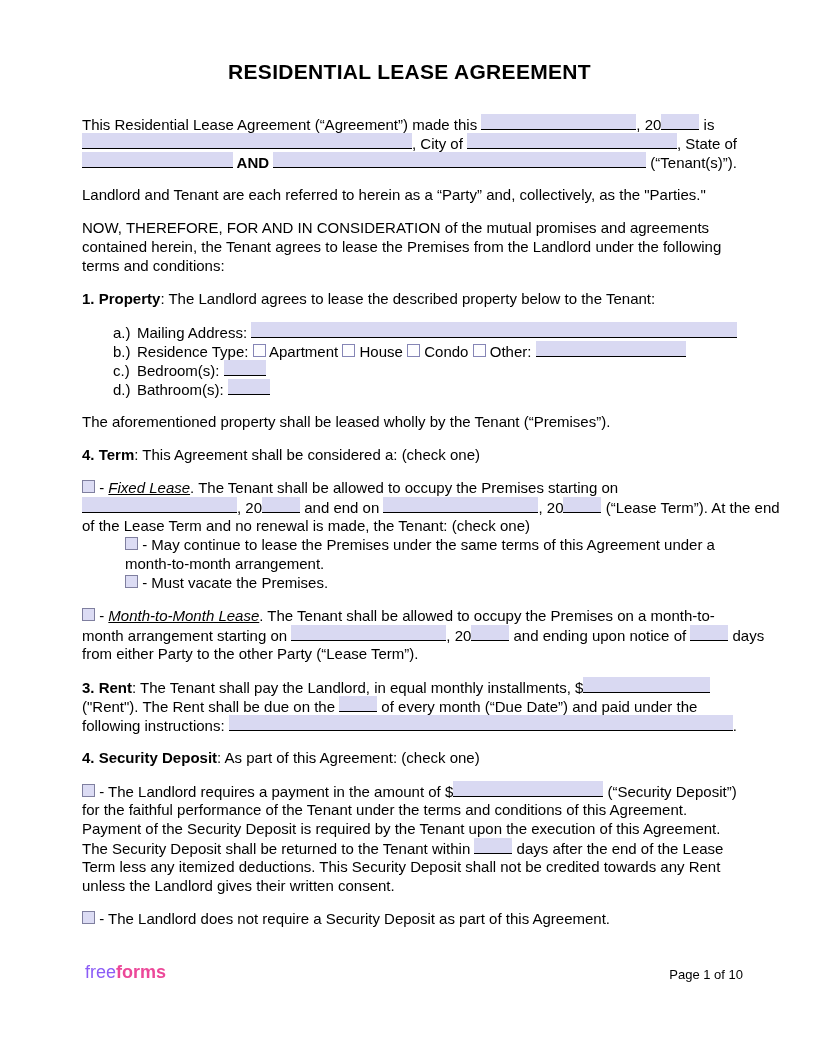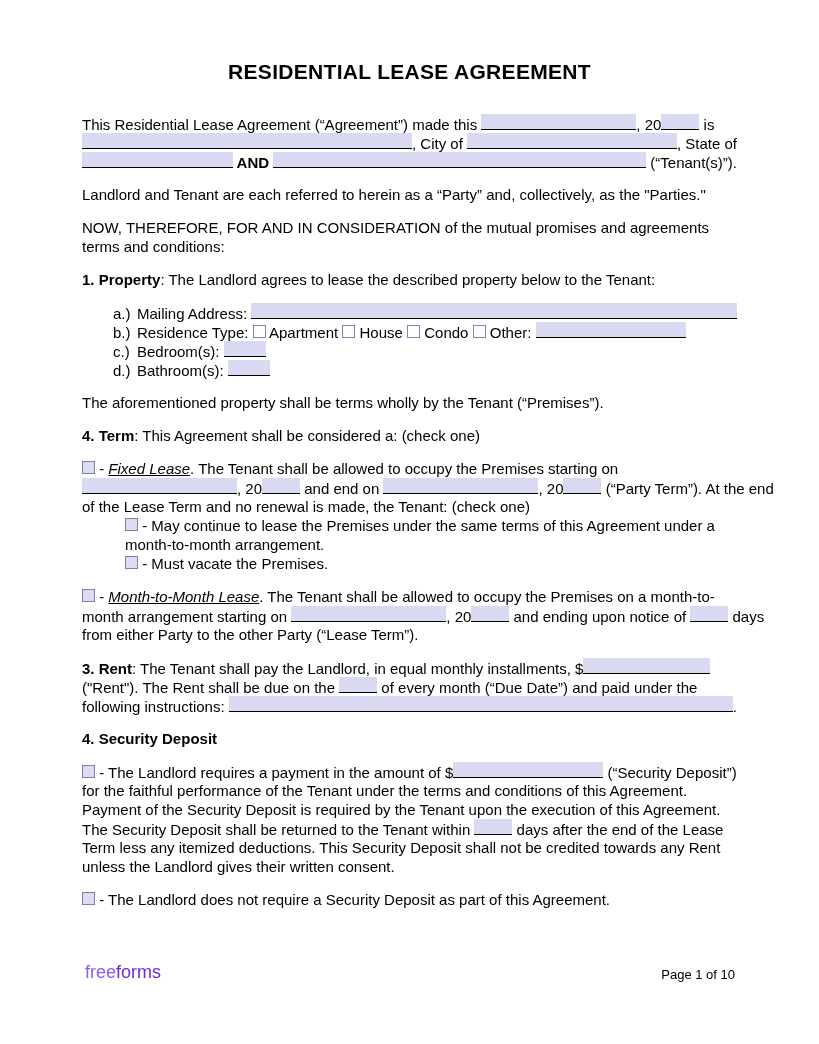--- a/index.html
+++ b/index.html
@@ -36,22 +36,22 @@
     display:inline-block;width:11px;height:11px;flex:0 0 auto;
     border:1px solid #7f7f9f;background:#dcdcf4;
     margin-bottom:-1px;
   }
   .cb.white{background:#fdfdff;border-color:#8585b5;}
   .marker{display:inline-block;width:24px;flex:0 0 auto;}
   .indent31{margin-left:31px;}
   .indent43{margin-left:43px;}
   .footer-logo{position:absolute;left:85px;top:961px;font-size:18px;line-height:22px;}
   .logo-free{color:#8b5cf6;font-weight:400;}
-  .logo-forms{color:#6d28d9;font-weight:400;}
-  .page-num{position:absolute;right:84px;top:967px;font-size:13px;line-height:16px;}
+  .logo-forms{color:#ec4899;font-weight:700;}
+  .page-num{position:absolute;right:76px;top:967px;font-size:13px;line-height:16px;}
 </style>
 </head>
 <body>
 
 <div class="page">
 
   <h1 class="title">RESIDENTIAL LEASE AGREEMENT</h1>
 
   <div class="block">
     <div class="line">
@@ -79,20 +79,23 @@
     <div class="line">
       <span>Landlord and Tenant are each referred to herein as a “Party” and, collectively, as the "Parties."</span>
     </div>
   </div>
 
   <div class="block">
     <div class="line">
         <span>NOW, THEREFORE, FOR AND IN CONSIDERATION of the mutual promises and agreements</span>
       </div>
     <div class="line">
+        <span>contained herein, the Tenant agrees to lease the Premises from the Landlord under the following</span>
+      </div>
+    <div class="line">
         <span>terms and conditions:</span>
       </div>
   </div>
 
   <div class="block">
     <div class="line">
       <span class="b">1. Property</span>
         <span>: The Landlord agrees to lease the described property below to the Tenant:</span>
     </div>
   </div>
@@ -123,21 +126,21 @@
     </div>
     <div class="line">
       <span class="marker">d.)</span>
         <span>Bathroom(s): </span>
         <span class="blank w-small"></span>
     </div>
   </div>
 
   <div class="block">
     <div class="line">
-        <span>The aforementioned property shall be terms wholly by the Tenant (“Premises”).</span>
+        <span>The aforementioned property shall be leased wholly by the Tenant (“Premises”).</span>
       </div>
   </div>
 
   <div class="block">
     <div class="line">
       <span class="b">4. Term</span>
         <span>: This Agreement shall be considered a: (check one)</span>
     </div>
   </div>
 
@@ -149,21 +152,21 @@
         <span>. The Tenant shall be allowed to occupy the Premises starting on</span>
     </div>
     <div class="line">
       <span class="blank w-date"></span>
         <span>, 20</span>
         <span class="blank w-yr"></span>
         <span> and end on </span>
         <span class="blank w-date"></span>
         <span>, 20</span>
         <span class="blank w-yr"></span>
-        <span> (“Party Term”). At the end</span>
+        <span> (“Lease Term”). At the end</span>
     </div>
     <div class="line">
       <span>of the Lease Term and no renewal is made, the Tenant: (check one)</span>
     </div>
     <div class="indent43">
       <div class="line">
         <span class="cb"></span>
           <span> - May continue to lease the Premises under the same terms of this Agreement under a</span>
       </div>
       <div class="line">
@@ -211,20 +214,21 @@
     <div class="line">
       <span>following instructions: </span>
         <span class="blank fill"></span>
         <span>.</span>
     </div>
   </div>
 
   <div class="block">
     <div class="line">
       <span class="b">4. Security Deposit</span>
+        <span>: As part of this Agreement: (check one)</span>
     </div>
   </div>
 
   <div class="block">
     <div class="line">
       <span class="cb"></span>
         <span> - The Landlord requires a payment in the amount of $</span>
         <span class="blank w-amt"></span>
         <span> (“Security Deposit”)</span>
     </div>

